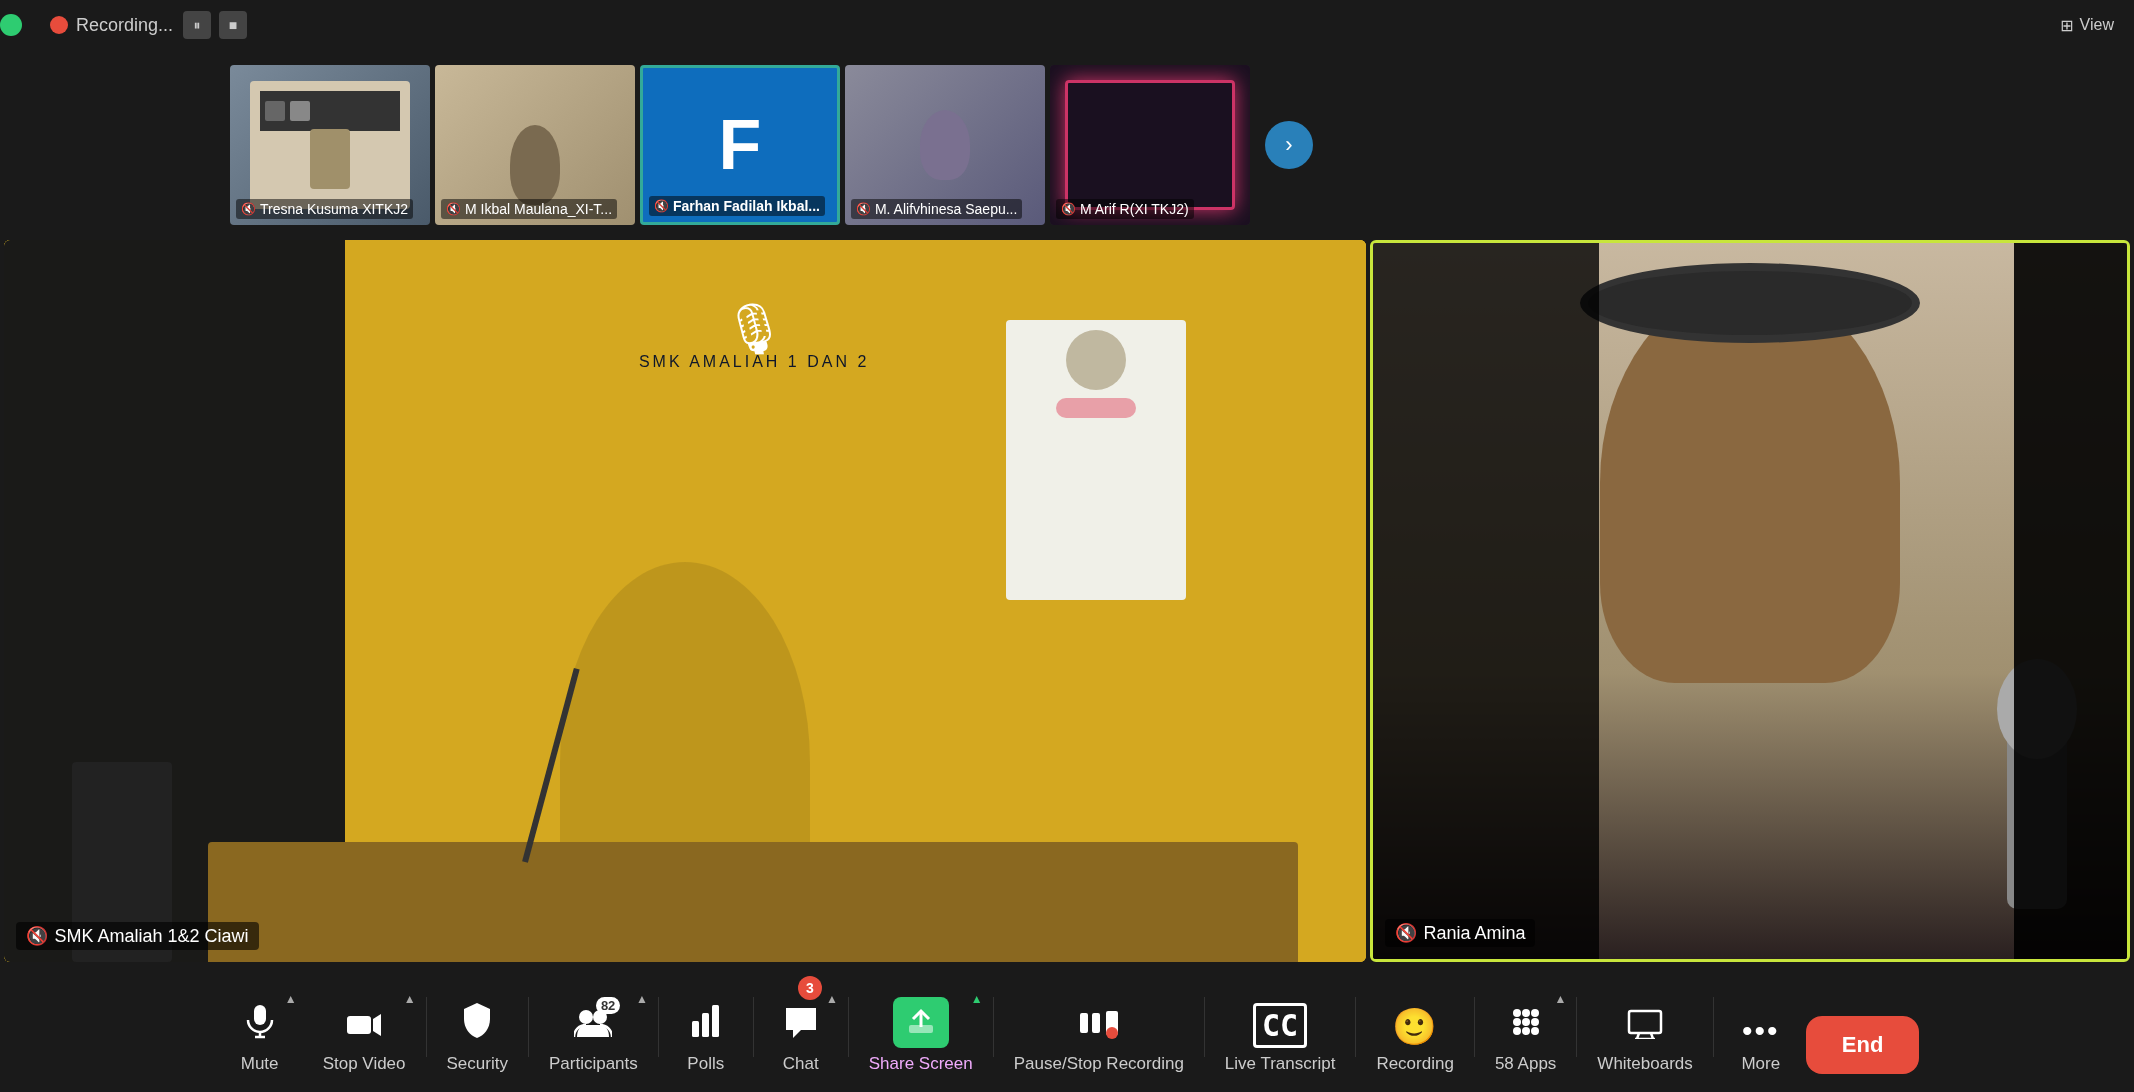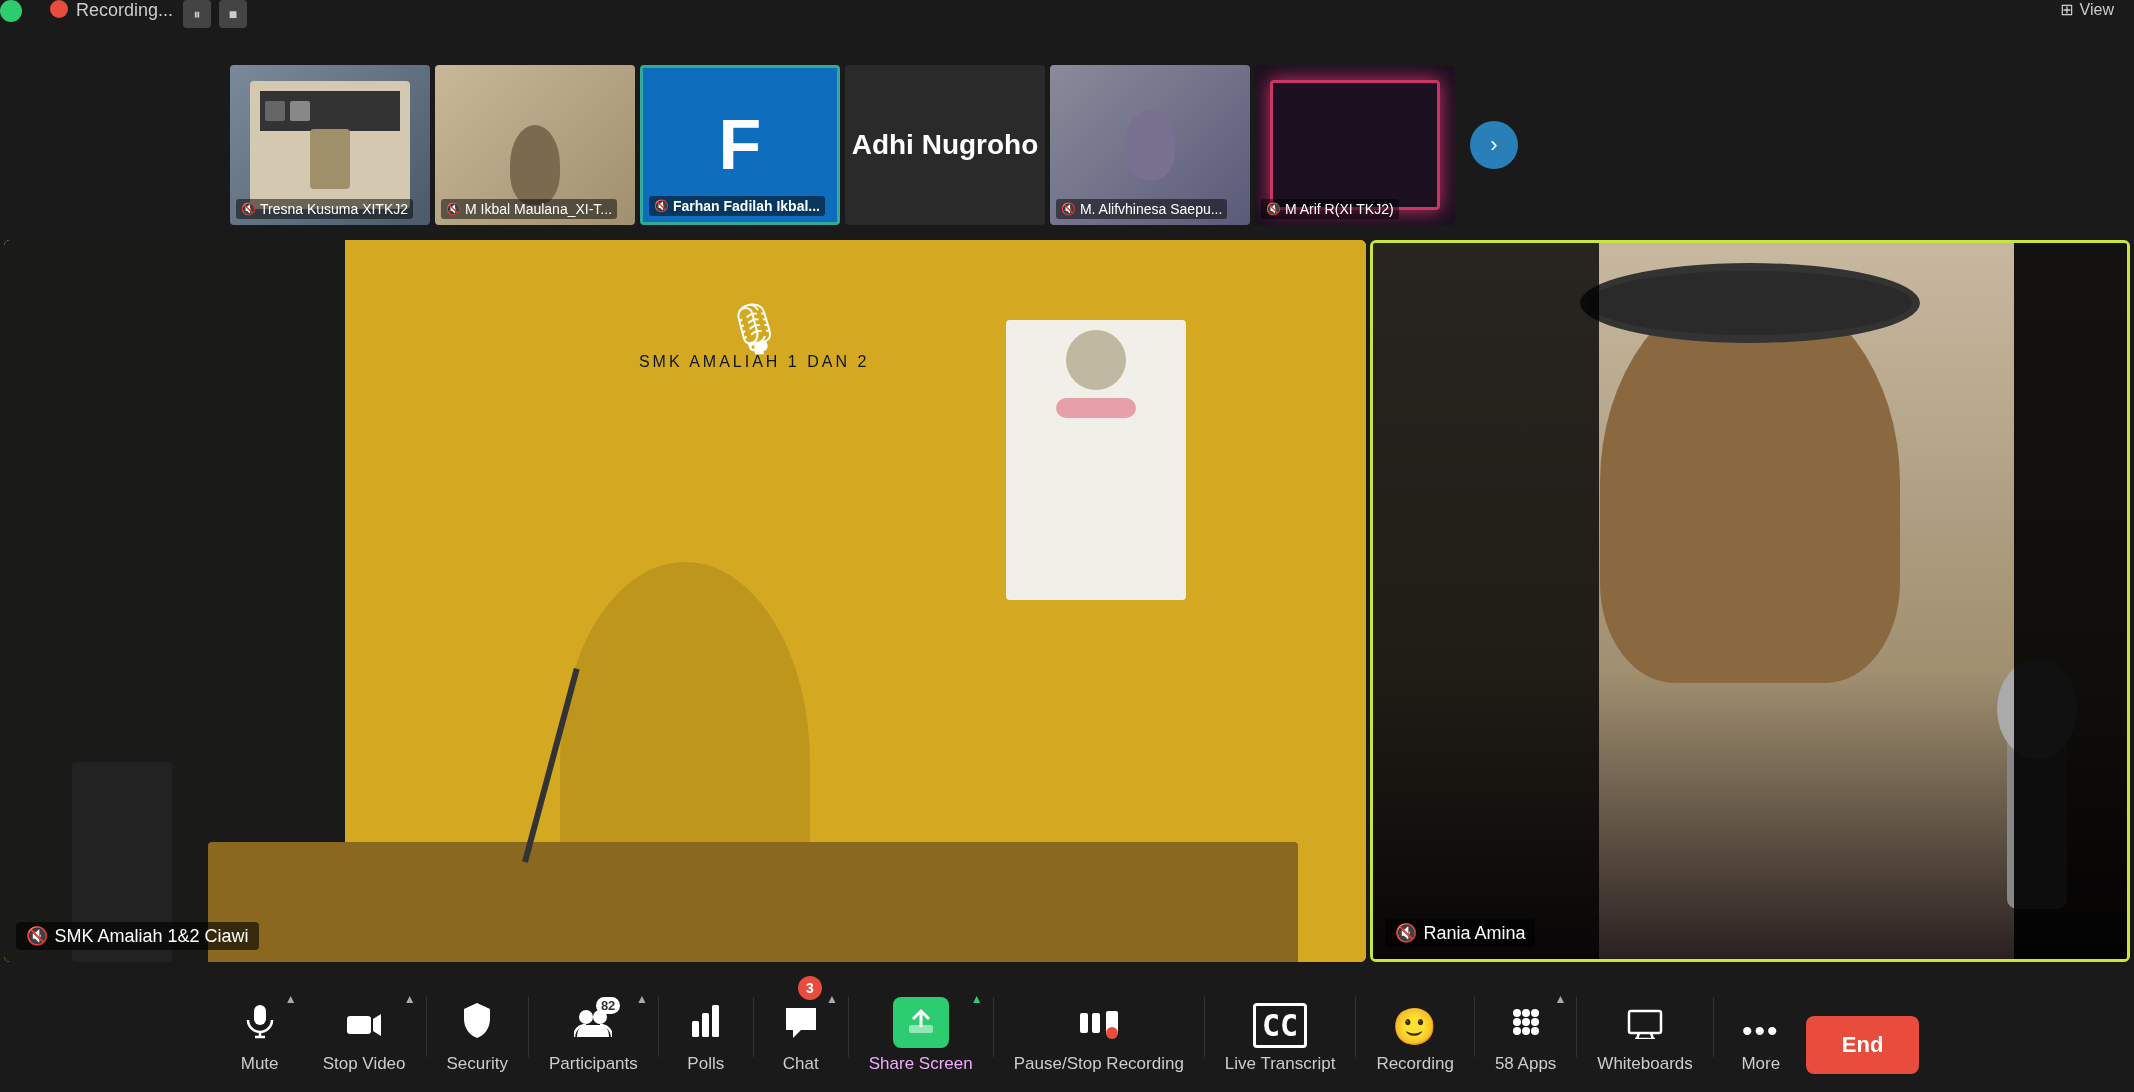--- a/index.html
+++ b/index.html
@@ -12,20 +12,21 @@
       color: #fff;
     }
 
     
     .top-bar {
       position: absolute;
       top: 0; left: 0; right: 0;
       height: 50px;
       background: #1a1a1a;
       display: flex;
+      align-items: center;
       padding: 0 20px;
       z-index: 10;
     }
     .recording-dot {
       width: 18px; height: 18px;
       background: #e74c3c;
       border-radius: 50%;
       margin-right: 8px;
     }
     .recording-label {
@@ -224,21 +225,21 @@
       border-radius: 50%;
       width: 24px; height: 24px;
       font-size: 14px;
       display: flex; align-items: center; justify-content: center;
       font-weight: bold;
     }
     .end-btn {
       background: #e74c3c;
       color: #fff;
       border: none;
-      border-radius: 8px;
+      border-radius: 16px;
       padding: 16px 36px;
       font-size: 22px;
       font-weight: bold;
       cursor: pointer;
       margin-bottom: 18px;
       align-self: flex-end;
     }
     .divider-v {
       width: 1px;
       height: 60px;
@@ -303,25 +304,20 @@
   </div>
 
   <div class="participant-thumb participant-f" style="border:3px solid #3a9;">
     <span style="font-size:70px;font-weight:bold;color:#fff;">F</span>
     <div class="participant-name">
       <span class="muted-icon">🔇</span>
       <span>Farhan Fadilah Ikbal...</span>
     </div>
   </div>
 
-  <div class="participant-thumb">
-    <div style="width:100%;height:100%;background:#2a2a2a;display:flex;align-items:center;justify-content:center;">
-      <span style="font-size:28px;font-weight:bold;color:#fff;">Adhi Nugroho</span>
-    </div>
-  </div>
 
   <div class="participant-thumb">
     <div style="width:100%;height:100%;background:linear-gradient(135deg,#8a8a9a,#5a5a7a);display:flex;align-items:center;justify-content:center;">
       <div style="width:50px;height:70px;background:#7a7090;border-radius:50% 50% 40% 40%;"></div>
     </div>
     <div class="participant-name">
       <span class="muted-icon">🔇</span>
       <span>M. Alifvhinesa Saepu...</span>
     </div>
   </div>

